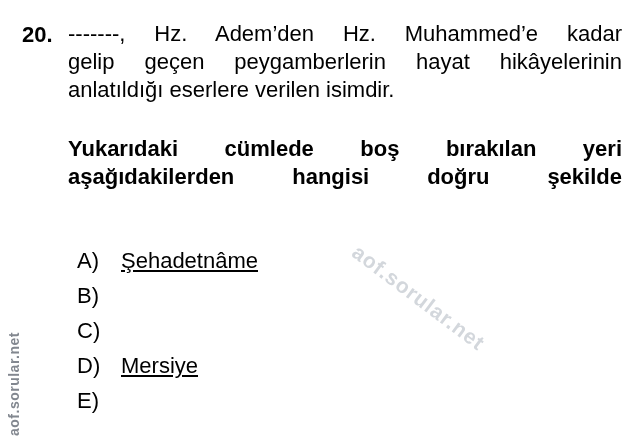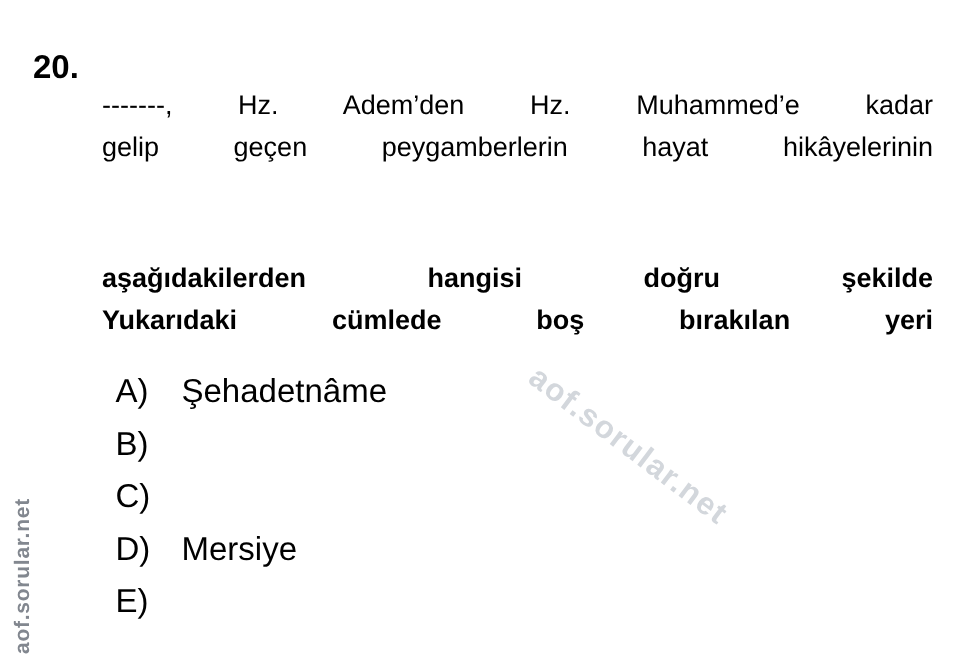--- a/index.html
+++ b/index.html
@@ -14,34 +14,33 @@
     background: #ffffff;
     overflow: hidden;
     font-family: "Liberation Sans", "DejaVu Sans", sans-serif;
     color: #000000;
   }
 
   
   .qnum {
     position: absolute;
     left: 22px;
-    top: 31px;
+    top: 21px;
     font-size: 22px;
     line-height: 28px;
     font-weight: bold;
   }
 
   
   .para {
     position: absolute;
     left: 68px;
     width: 554px;
-    font-size: 18px;
+    font-size: 22px;
     line-height: 28px;
-    margin-top: 36px;
   }
   .para.intro  { top: 20px;  font-weight: normal; }
   .para.prompt { top: 135px; font-weight: bold; }
 
   .line.justify {
     text-align: justify;
     text-align-last: justify;
   }
   .line.last {
     text-align: left;
@@ -59,20 +58,21 @@
     display: flex;
     height: 35px;
     line-height: 35px;
   }
   .option-letter {
     width: 44px;
     flex: 0 0 44px;
   }
   .option-text {
     flex: 1 1 auto;
+    text-decoration: underline;
   }
 
   
   .wm-vertical {
     position: absolute;
     left: 6px;
     top: 436px;
     transform: rotate(-90deg);
     transform-origin: 0 0;
     font-size: 14px;
@@ -99,25 +99,26 @@
 
   <div class="wm-vertical" style="color: rgb(130, 135, 143);">aof.sorular.net</div>
 
   <div class="wm-diagonal" style="color: rgb(211, 215, 220);">aof.sorular.net</div>
 
   <div class="qnum">20.</div>
 
   <div class="para intro">
     <div class="line justify">-------, Hz. Adem’den Hz. Muhammed’e kadar</div>
     <div class="line justify">gelip geçen peygamberlerin hayat hikâyelerinin</div>
+    <div class="line last">anlatıldığı eserlere verilen isimdir.</div>
   </div>
 
   <div class="para prompt">
+    <div class="line justify">Yukarıdaki cümlede boş bırakılan yeri</div>
     <div class="line justify">aşağıdakilerden hangisi doğru şekilde</div>
-    <div class="line justify">Yukarıdaki cümlede boş bırakılan yeri</div>
   </div>
 
   <div class="options">
     <div class="option-row">
       <span class="option-letter">A)</span>
       <span class="option-text">Şehadetnâme</span>
     </div>
     <div class="option-row">
       <span class="option-letter">B)</span>
     </div>

